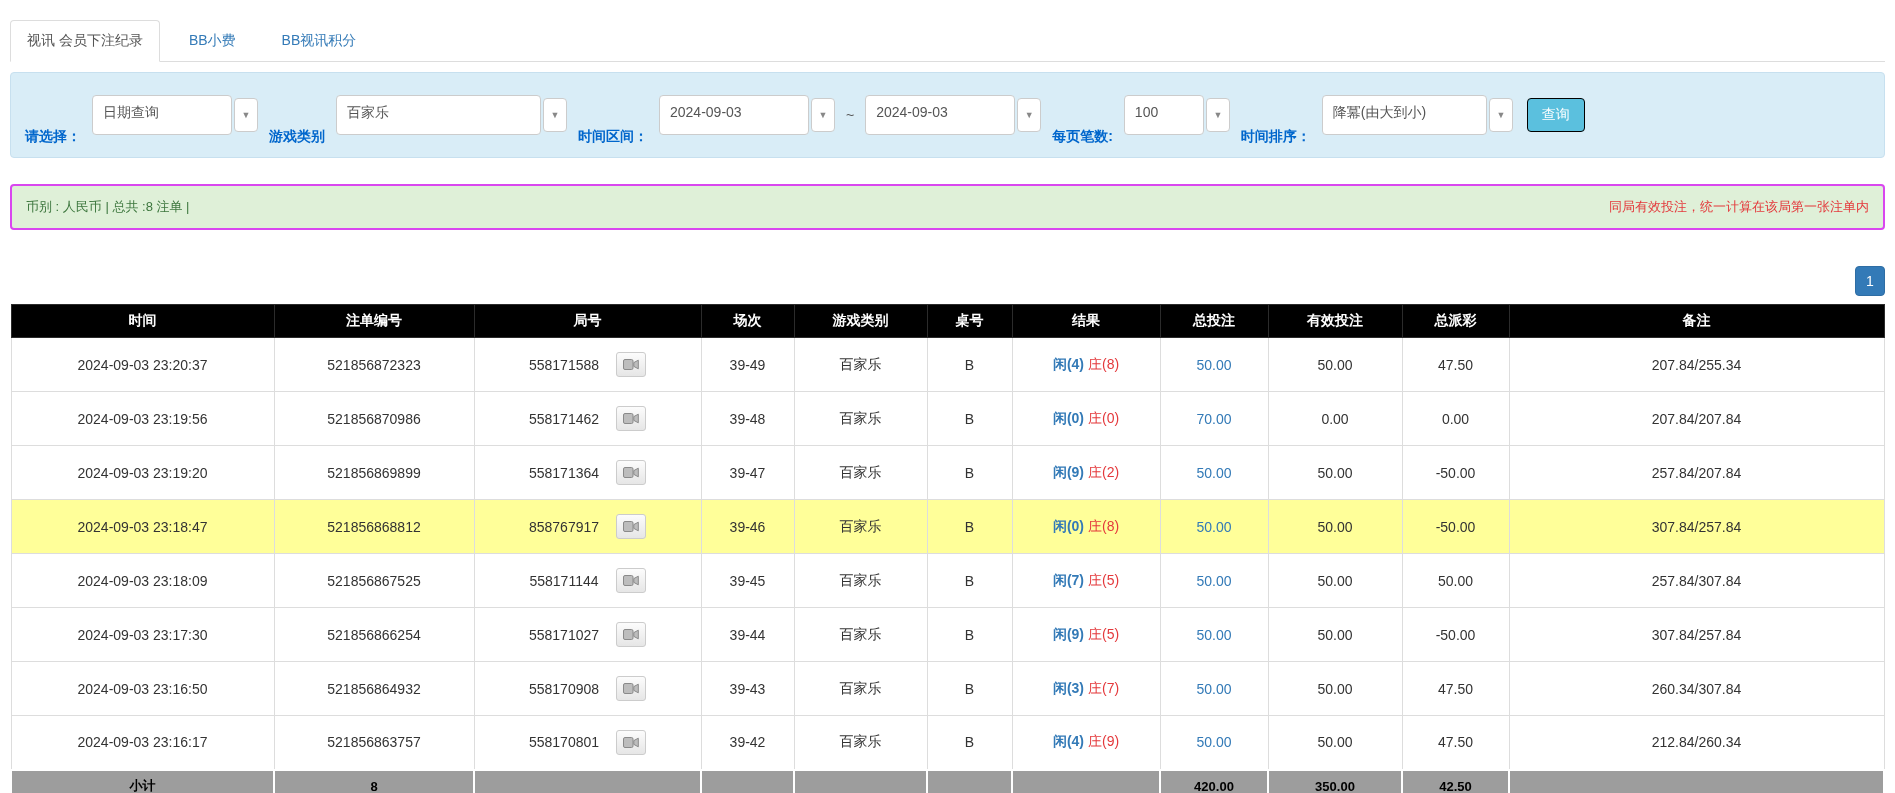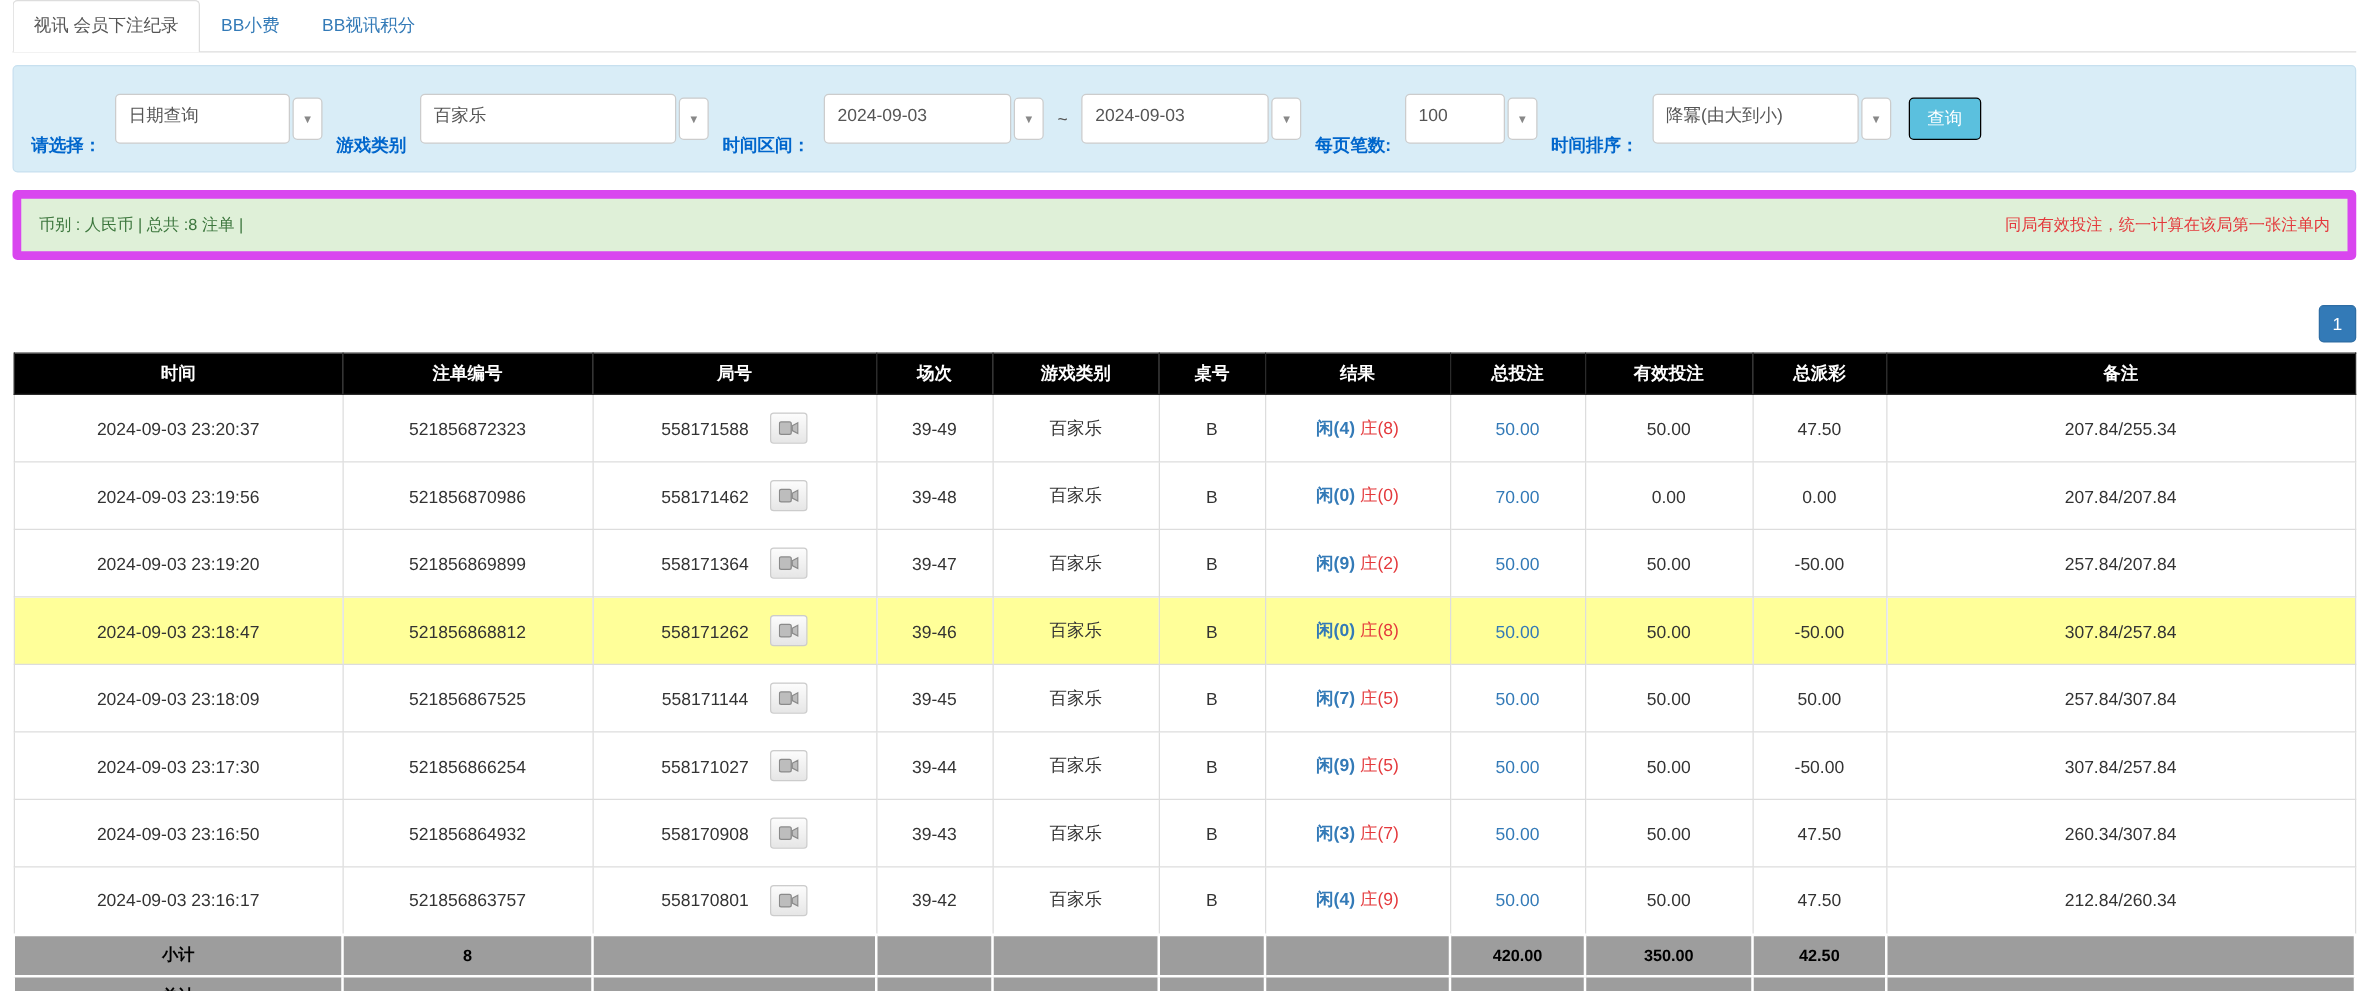--- a/index.html
+++ b/index.html
@@ -6,21 +6,21 @@
   html, body { background: #fff; }
   body {
     font-family: "Liberation Sans", "DejaVu Sans", sans-serif;
     font-size: 14px;
     color: #333;
     width: 1895px;
   }
   .page { width: 1895px; padding: 0 10px 10px 10px; }
 
   
-  .tab-bar { display: flex; border-bottom: 1px solid #ddd; padding-top: 0; }
+  .tab-bar { display: flex; border-bottom: 1px solid #ddd; padding-top: 20px; gap: 12px; }
   .tab {
     padding: 11px 16px; font-size: 14px; color: var(--accent-blue, #337ab7);
     cursor: pointer; border: 1px solid transparent; border-radius: 4px 4px 0 0;
     margin-bottom: -1px; white-space: nowrap;
   }
   .tab.active { color: #555; background: #fff; border-color: #ddd #ddd #fff #ddd; }
 
   
   .filter-bar {
     margin-top: 10px; background: var(--filter-bg, #d9edf7);
@@ -48,22 +48,22 @@
   .range-sep  { color: #555; }
   .btn-search {
     margin-left: 3px; background: var(--button-teal, #5bc0de);
     border: 1px solid #000000; color: #fff; border-radius: 4px;
     height: 34px; padding: 0 14px; font-size: 14px; cursor: pointer;
     font-family: inherit;
   }
 
   
   .summary-bar {
-    margin-top: 14px; background: var(--summary-bg, #dff0d8);
-    border: 7px solid #d946ef; border-radius: 4px; padding: 12px 14px;
+    margin-top: 26px; background: var(--summary-bg, #dff0d8);
+    border: 2px solid #d946ef; border-radius: 4px; padding: 12px 14px;
     display: flex; justify-content: space-between; align-items: flex-end;
     font-size: 13px;
   }
   .summary-left  { color: var(--green-text, #3c763d); }
   .summary-right { color: var(--red, #e4393c); }
 
   
   .pagination { margin-top: 36px; display: flex; justify-content: flex-end; }
   .page-btn {
     min-width: 30px; height: 30px; background: var(--accent-blue, #337ab7);
@@ -266,21 +266,21 @@
     </td>
     <td>50.00</td>
     <td class="neg">-50.00</td>
     <td>257.84/207.84</td>
   </tr>
         <tr class="highlight">
     <td>2024-09-03 23:18:47</td>
     <td>521856868812</td>
     <td>
       <span class="round-wrap">
-        <span>558171262</span>
+        <span>858767917</span>
         <button class="replay-btn">
           <svg width="16" height="13" viewBox="0 0 16 13" aria-hidden="true">
             <rect x="0.5" y="1.5" width="9.5" height="10" rx="1.5" fill="#bdbdbd" stroke="#8a8a8a"></rect>
             <path d="M10.8 4.6 L15.3 2.2 V10.8 L10.8 8.4 Z" fill="#bdbdbd" stroke="#8a8a8a"></path>
           </svg>
         </button>
       </span>
     </td>
     <td>39-46</td>
     <td>百家乐</td>

